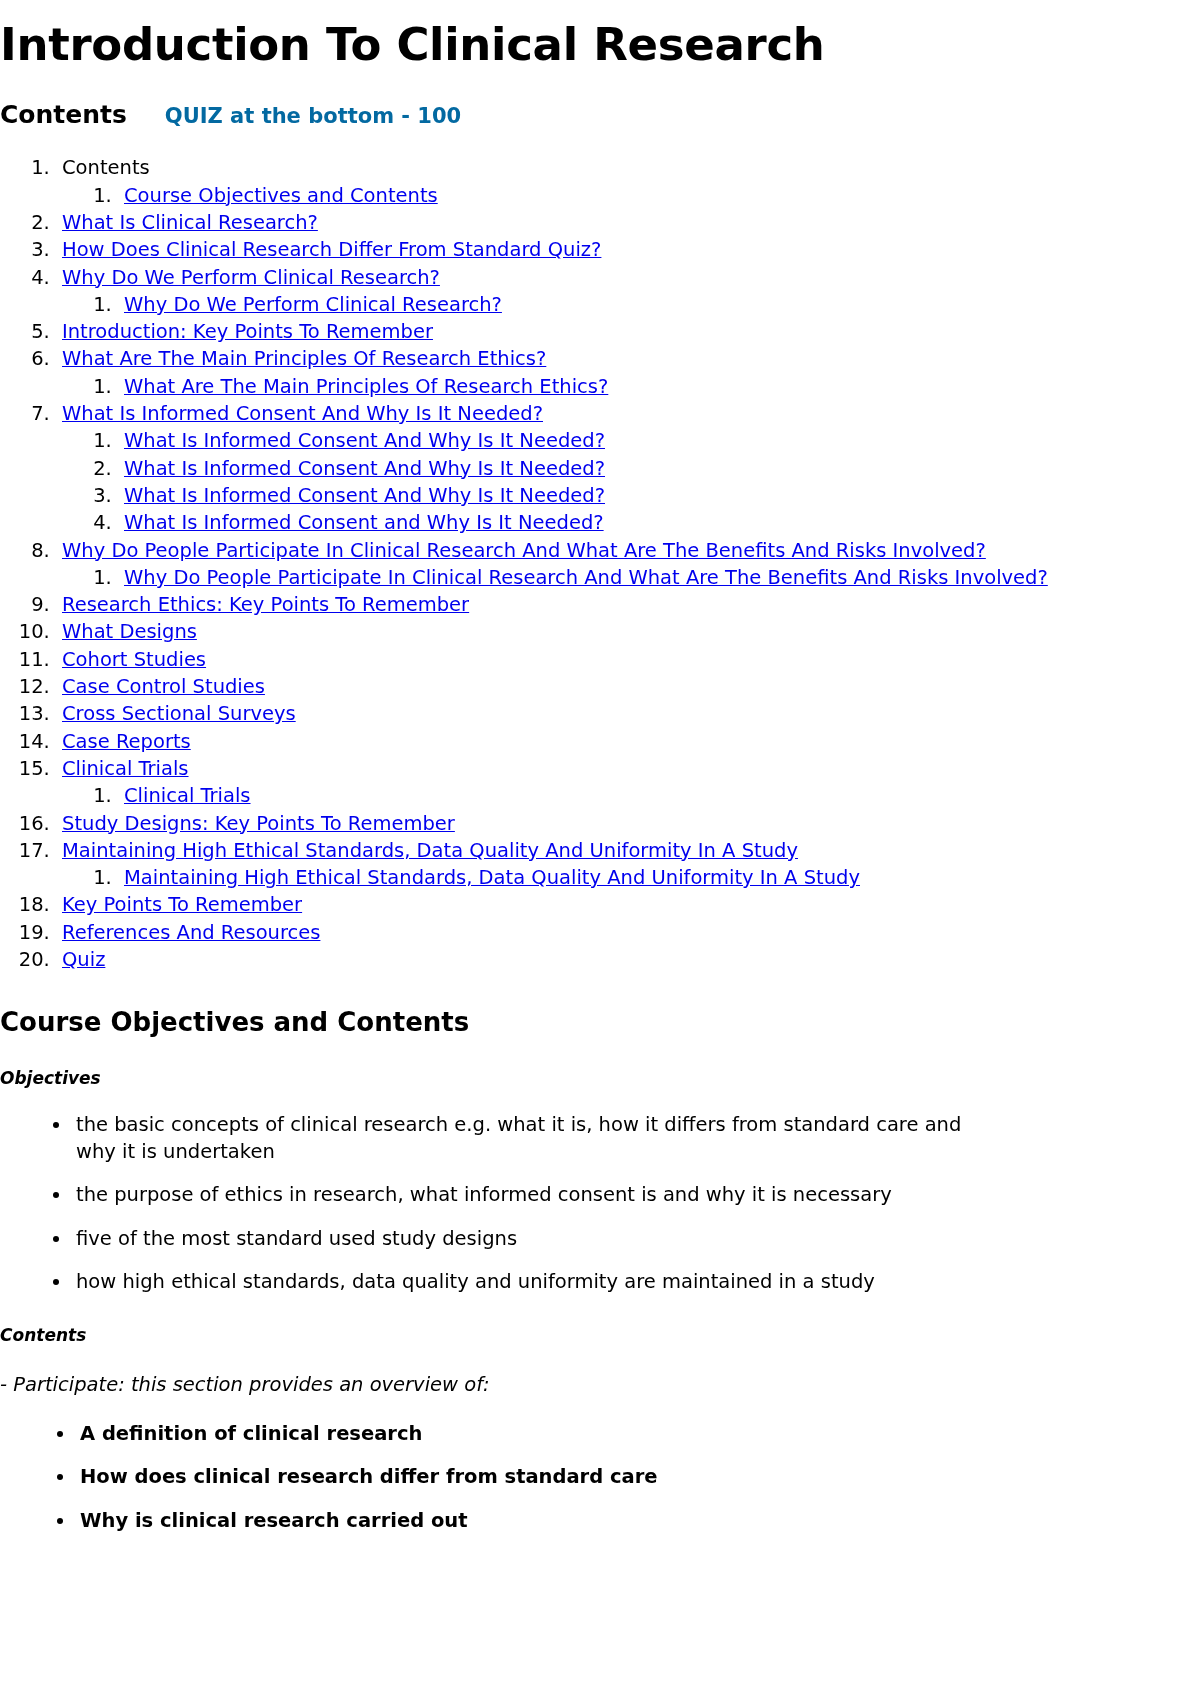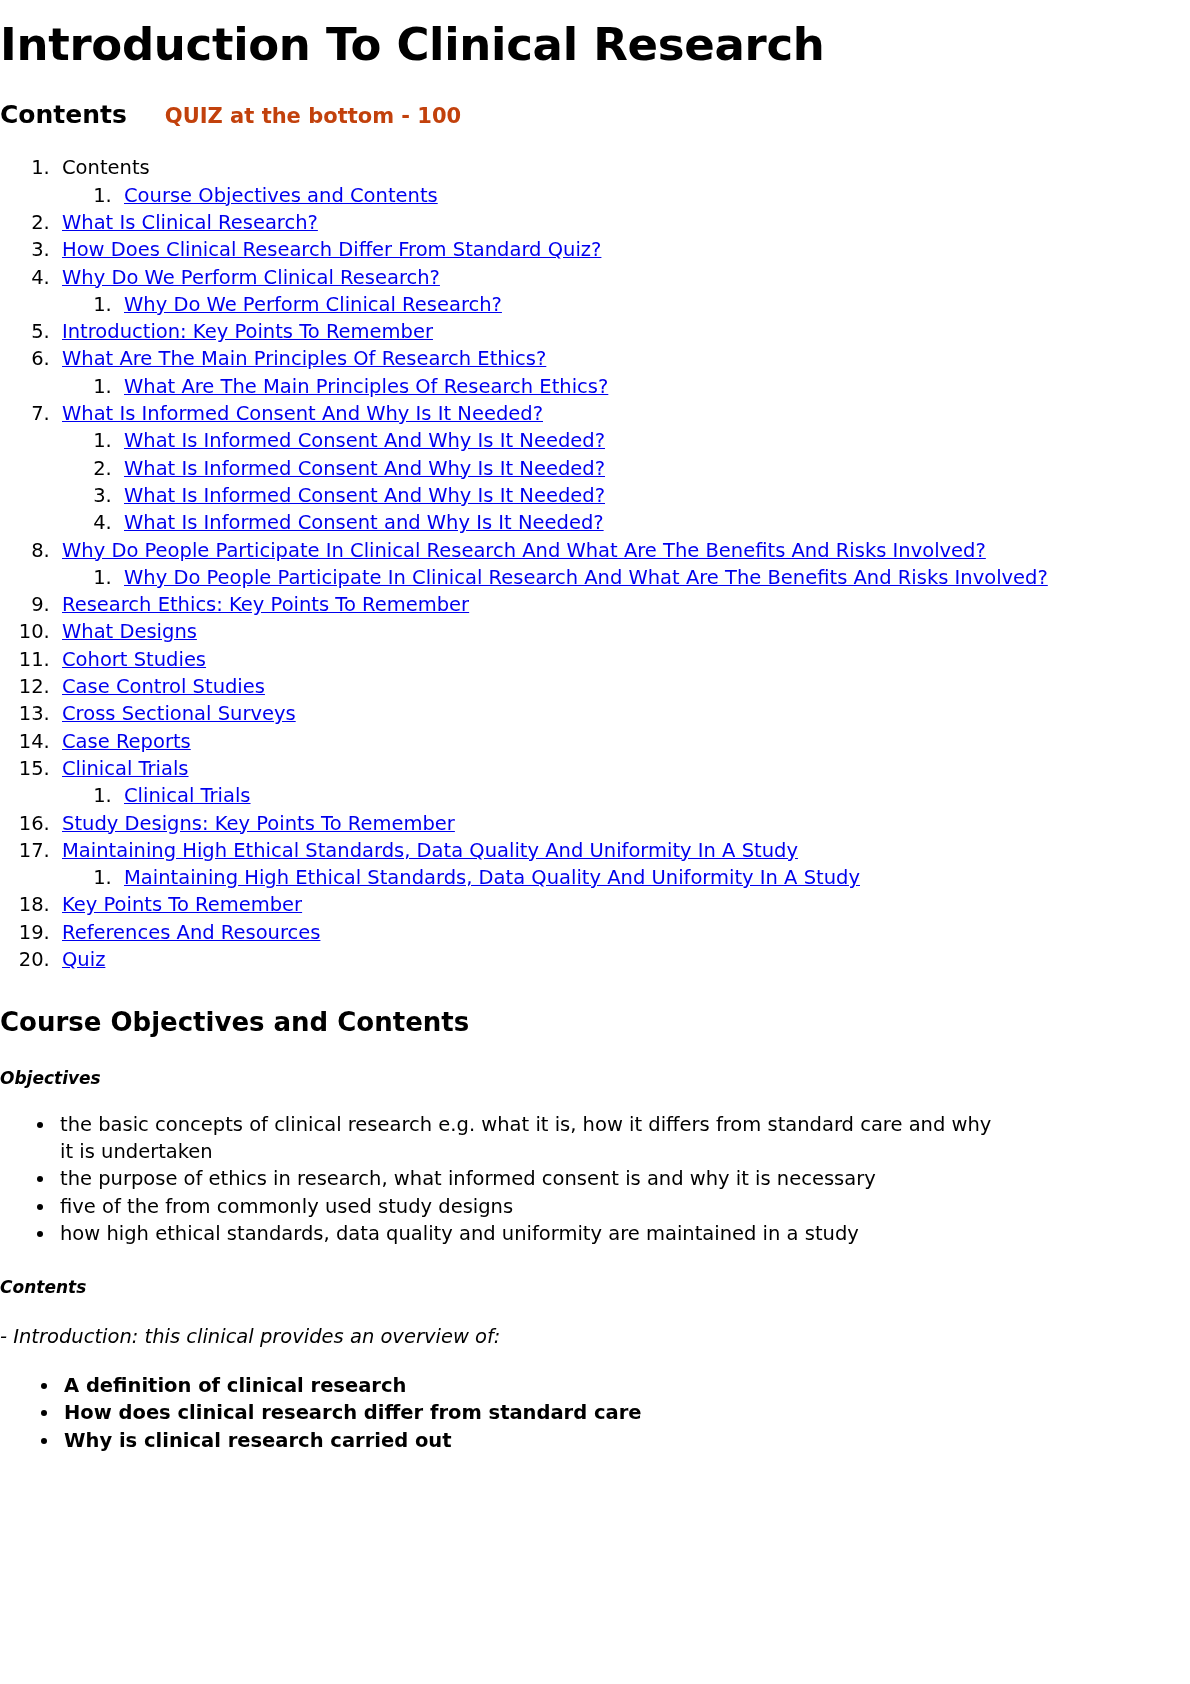--- a/index.html
+++ b/index.html
@@ -42,21 +42,21 @@
   h2.contents-heading {
     font-size: 25px;
     font-weight: bold;
     margin: 0;
     padding: 0;
     line-height: 1.2;
   }
   .quiz-note {
     font-size: 21px;
     font-weight: bold;
-    color: #c2410c;
+    color: #0369a1;
     margin-left: 38px;
     line-height: 1.2;
     white-space: nowrap;
   }
 
   
   ol.toc {
     list-style-type: decimal;
     margin: 24px 0 0 0;
     padding-left: 56px;
@@ -110,21 +110,21 @@
   p.body-text.italic {
     font-style: italic;
   }
 
   ul.bullets {
     list-style-type: disc;
     margin: 22px 0 0 0;
     padding-left: 56px;
   }
   ul.bullets > li {
-    margin: 0;
+    margin: 16px;
     padding: 0 0 0 4px;
     line-height: 1.40;
   }
   ul.bullets.wide {
     padding-right: 70px;
   }
   ul.bullets.indent2 {
     padding-left: 60px;
     font-weight: bold;
   }
@@ -182,27 +182,27 @@
     </ol>
 
   <h2 class="section-heading">Course Objectives and Contents</h2>
 
   <h3 class="sub-heading">Objectives</h3>
 
 
   <ul class="bullets wide">
       <li>the basic concepts of clinical research e.g. what it is, how it differs from standard care and why it is undertaken</li>
       <li>the purpose of ethics in research, what informed consent is and why it is necessary</li>
-      <li>five of the from commonly used study designs</li>
+      <li>five of the most standard used study designs</li>
       <li>how high ethical standards, data quality and uniformity are maintained in a study</li>
     </ul>
 
   <h3 class="sub-heading">Contents</h3>
 
-  <p class="body-text italic">- Introduction: this clinical provides an overview of:</p>
+  <p class="body-text italic">- Participate: this section provides an overview of:</p>
 
   <ul class="bullets indent2">
       <li>A definition of clinical research</li>
       <li>How does clinical research differ from standard care</li>
       <li>Why is clinical research carried out</li>
     </ul>
 
 </div>
 
 </body></html>

